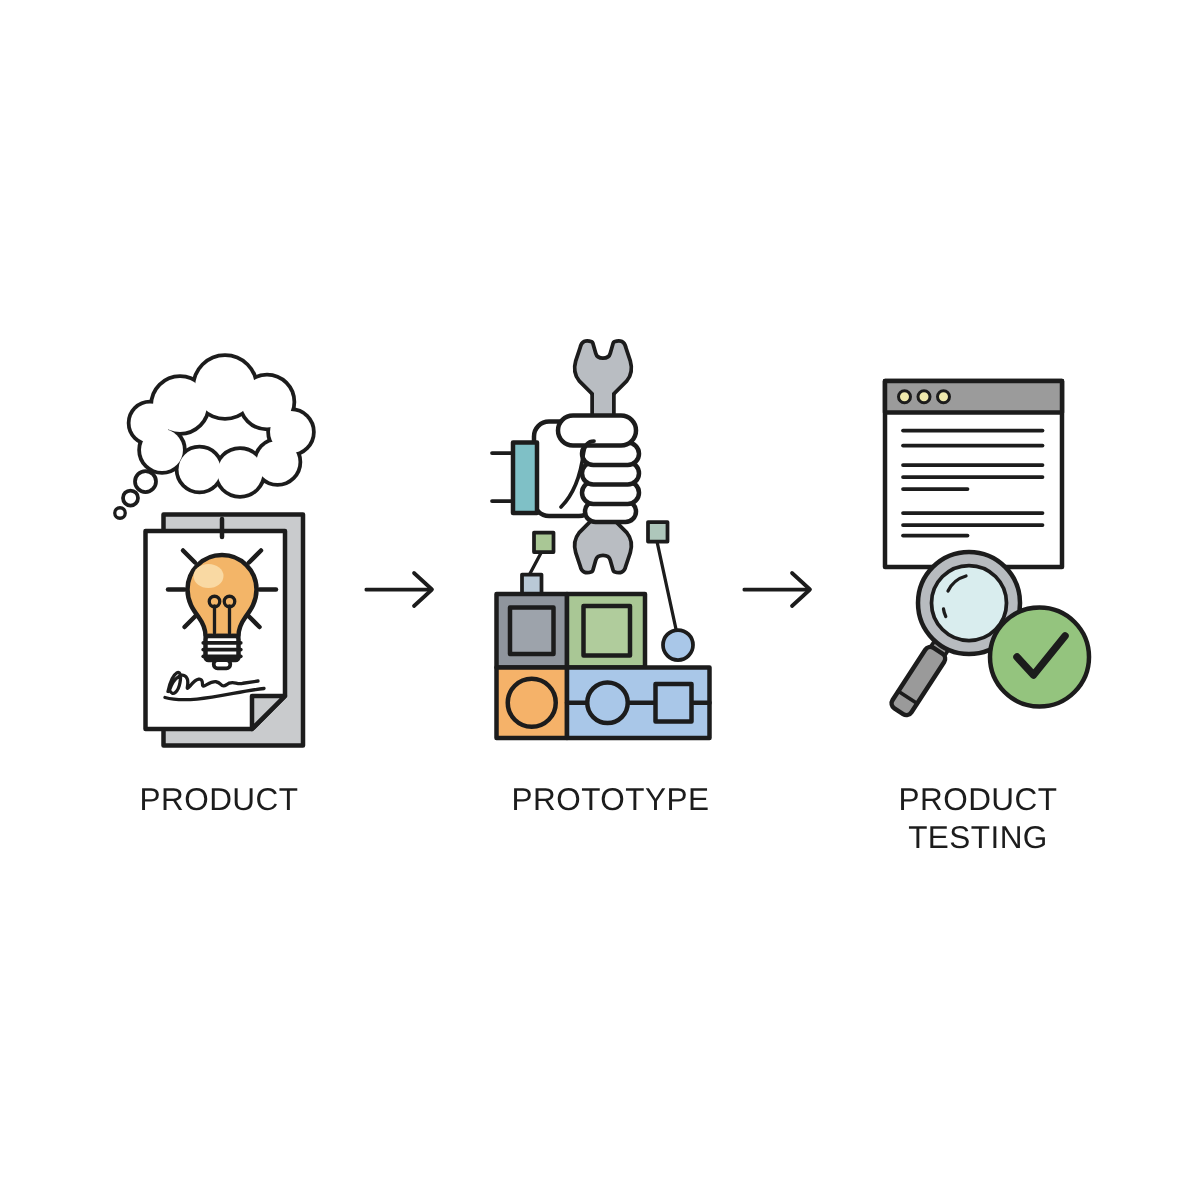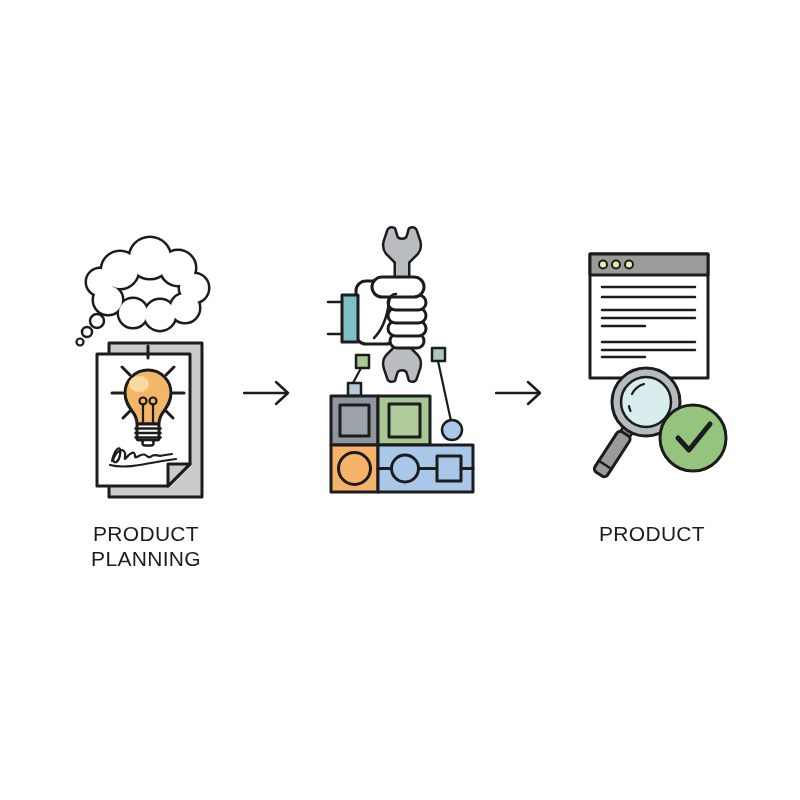--- a/index.html
+++ b/index.html
@@ -237,21 +237,22 @@
       </g>
       <g>
         <circle class="check-bg ol3" cx="135" cy="198" r="33"></circle>
         <path class="nf" d="M120,198 L131,210 L152,184" stroke="var(--outline)" stroke-width="5" stroke-linecap="round" stroke-linejoin="round"></path>
       </g>
     </svg>
   </figure>
 
   <div class="step-label label1">
     <span>PRODUCT</span>
-    <span>PLANNING</span>
   </div>
   <div class="step-label label2">
+    <span>PROTOTYPE</span>
   </div>
   <div class="step-label label3">
     <span>PRODUCT</span>
+    <span>TESTING</span>
   </div>
 
 </div>
 
 </body></html>

